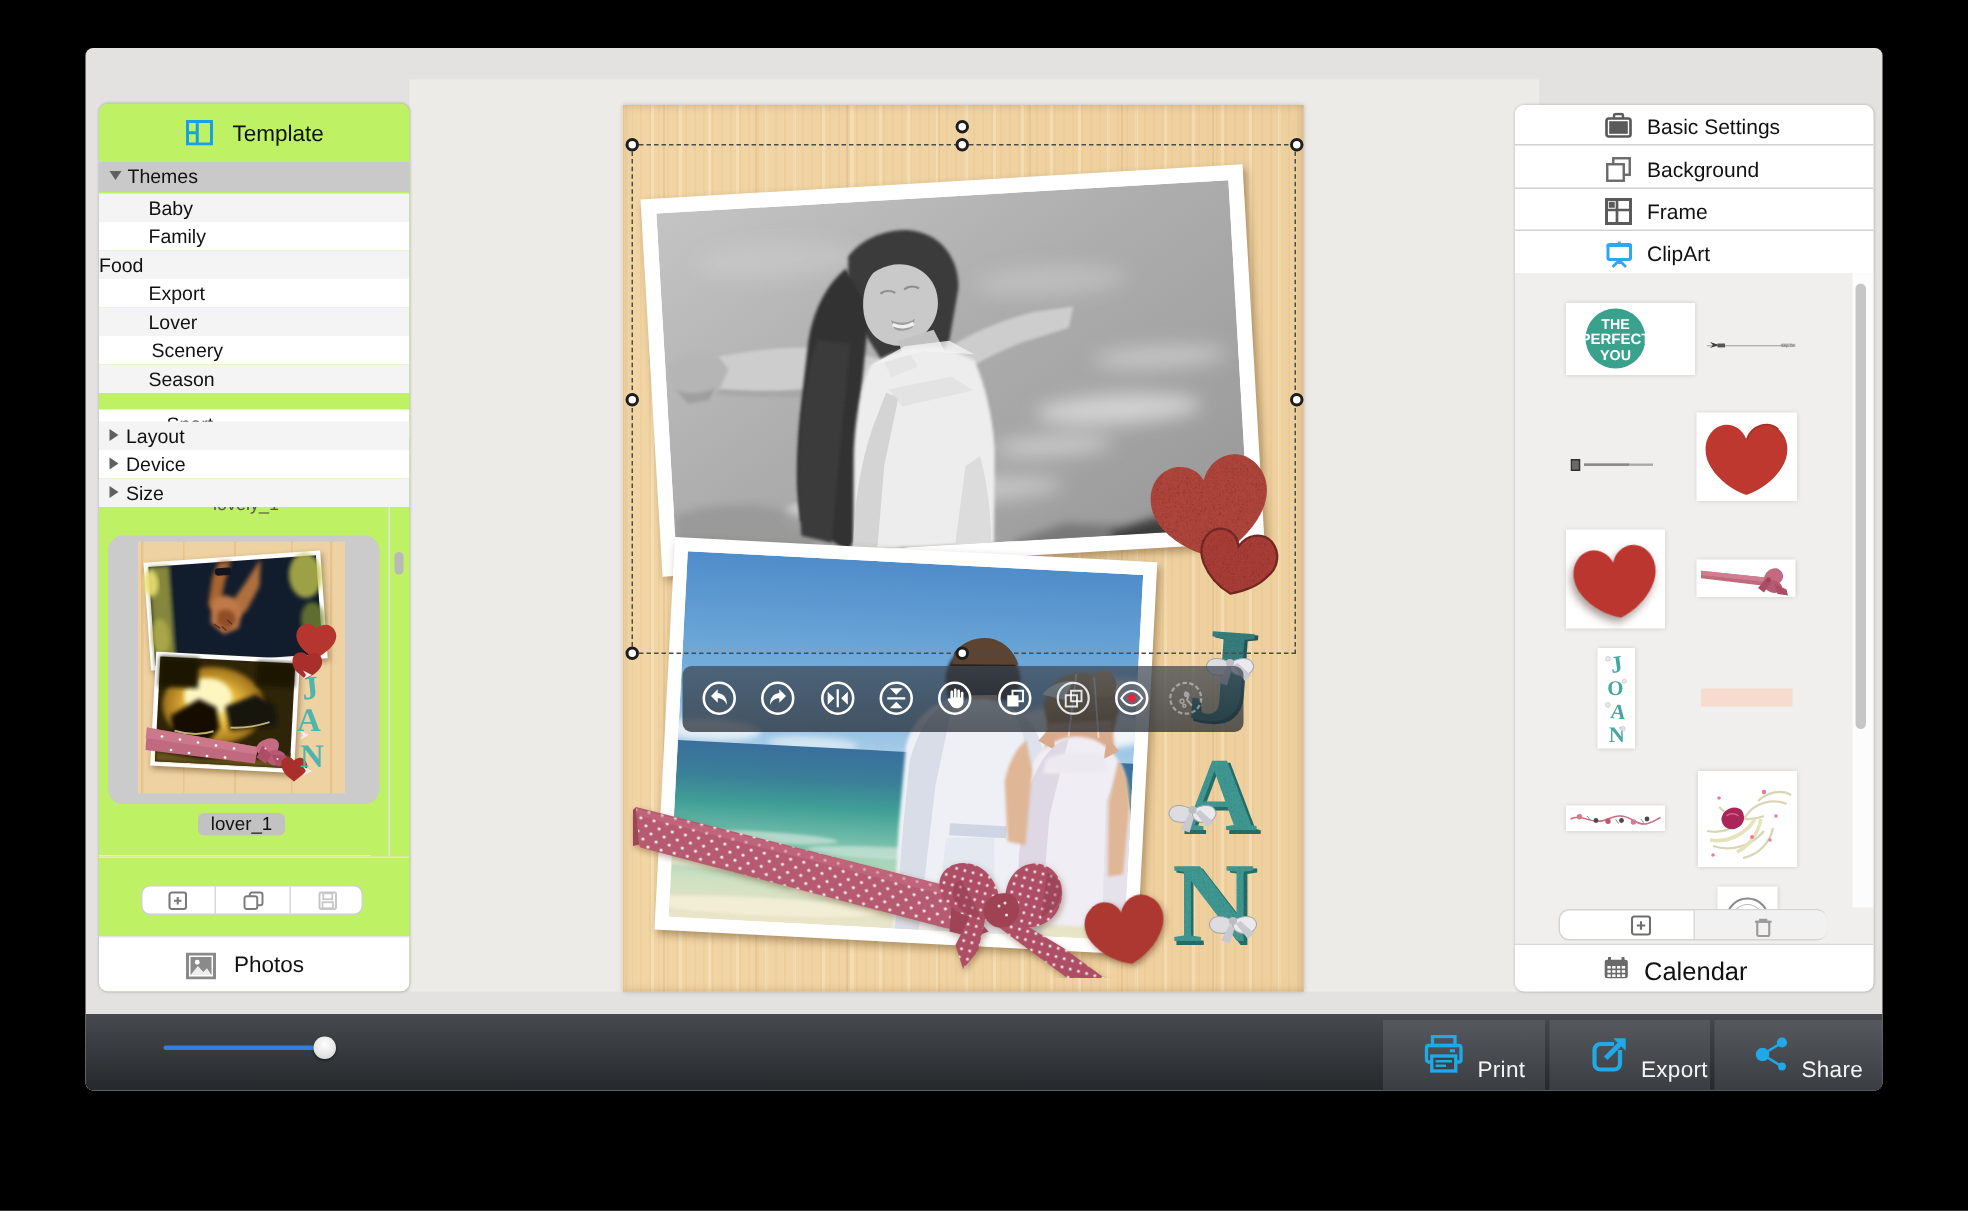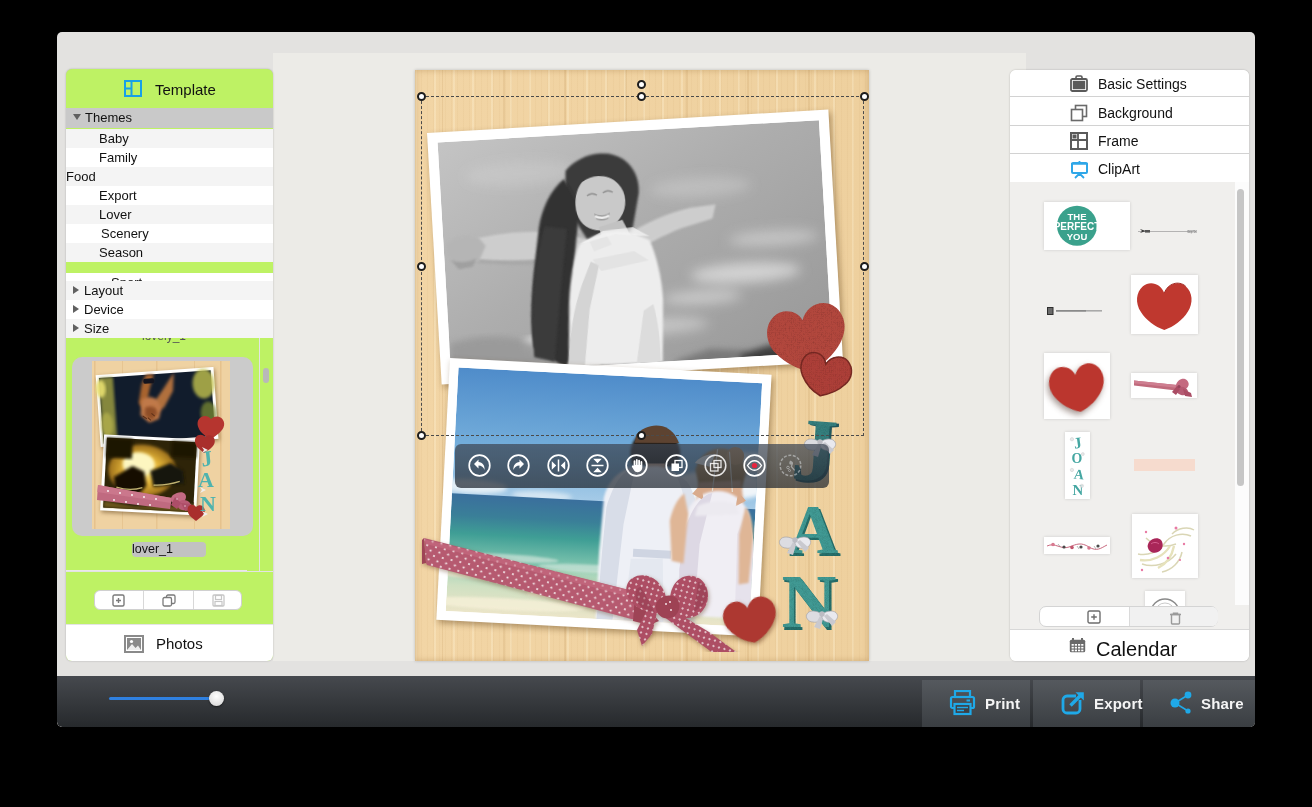--- a/index.html
+++ b/index.html
@@ -17,21 +17,21 @@
 
 #rpanel{position:absolute;left:953px;top:38px;width:239px;height:591px;background:#fff;border-radius:6px;box-shadow:0 0 2px rgba(0,0,0,.25);overflow:hidden}
 .rrow{position:absolute;left:0;width:100%;height:27px;background:#fff;font-size:14px;color:#111;border-bottom:1.5px solid #d2d2d2}
 .rrow .tx{position:absolute;left:88px;top:6px}
 .rrow .ic{position:absolute;left:60px;top:5px}
 #cliparea{position:absolute;left:0;top:112px;width:239px;height:447px;background:#f0efed}
 .cframe{position:absolute;background:#fff;box-shadow:0 0 3px rgba(0,0,0,.15)}
 
 #bbar{position:absolute;left:0;top:644px;width:1198px;height:51px;background:linear-gradient(#46494e,#26292c);border-radius:0 0 5px 5px}
 .bbtn{position:absolute;top:4px;height:47px;background:linear-gradient(#55595e,#3a3e42);color:#f5f5f5;font-size:15px}
-.bbtn .tx{position:absolute;top:15px;font-weight:bold;letter-spacing:.2px}
+.bbtn .tx{position:absolute;top:25px;font-weight:normal;letter-spacing:.2px}
 
 #tbar{position:absolute;left:397.5px;top:411.5px;width:374px;height:44px;border-radius:6px;background:linear-gradient(rgba(62,71,84,.72),rgba(32,38,47,.72))}
 .tic{position:absolute;top:10px}
 
 #menu{position:absolute;left:776px;top:293px;width:111px;height:152px;padding-top:2px;background:#e8eadf;box-shadow:1px 2px 5px rgba(0,0,0,.25)}
 .mi{height:19px;line-height:19px;font-size:14px;color:#0d0d0d;padding-left:19px}
 .mi.sel{background:#2c5fdd;color:#fff}
 
 .hdl{position:absolute;width:9px;height:9px;border-radius:50%;background:#fff;border:2px solid #1d1d1d}
 </style></head>
@@ -374,21 +374,21 @@
 
         <g font-family="Liberation Serif,serif" font-weight="bold" fill="#4fb3ae" font-size="22" text-anchor="middle">
           <text x="115" y="105" transform="rotate(-6 115 100)">J</text>
           <text x="114" y="126">A</text>
           <text x="116" y="150">N</text>
         </g>
         <g fill="#eee">
               <path d="M110 86l6 3-6 3 2-3zM108 126l6 3-6 3 2-3zM110 150l6 3-6 3 2-3z"></path>
             </g>
       </svg></div>
-      <div class="abs" style="left:66px;top:204px;width:74px;height:15px;background:#c2c2c2;border-radius:4px;font-size:12.5px;line-height:15px">lover_1</div>
+      <div class="abs" style="left:66px;top:204px;width:58px;height:15px;background:#c2c2c2;border-radius:4px;font-size:12.5px;text-align:center;line-height:15px">lover_1</div>
       <div class="abs" style="left:0;top:232px;width:181px;height:1px;background:#e9e9e9"></div>
     </div>
     <div class="abs" style="left:193.3px;top:268.5px;width:1px;height:233px;background:#e3e3e3"></div>
     <div class="abs" style="left:196.5px;top:299px;width:6px;height:15px;background:#b9b9b9;border-radius:3px"></div>
     <div class="abs" style="left:0;top:501.5px;width:207px;height:1px;background:#e3e3e3"></div>
 
     <div class="abs" style="left:27.5px;top:520.5px;width:148.5px;height:20px;border:1px solid #d0d0d0;border-radius:6px;background:#fff">
       <div class="abs" style="left:48.5px;top:0;width:1px;height:18px;background:#d8d8d8"></div>
       <div class="abs" style="left:98px;top:0;width:1px;height:18px;background:#d8d8d8"></div>
       <svg class="abs" style="left:17px;top:3px" width="13" height="13" viewBox="0 0 13 13">
@@ -596,21 +596,21 @@
             <rect x="2.6" y="8.8" width="2.2" height="1.7"></rect>
             <rect x="5.8" y="8.8" width="2.2" height="1.7"></rect>
             <rect x="9" y="8.8" width="2.2" height="1.7"></rect>
             <rect x="12.2" y="8.8" width="2.2" height="1.7"></rect>
             <rect x="2.6" y="11.6" width="2.2" height="1.7"></rect>
             <rect x="5.8" y="11.6" width="2.2" height="1.7"></rect>
             <rect x="9" y="11.6" width="2.2" height="1.7"></rect>
             <rect x="12.2" y="11.6" width="2.2" height="1.7"></rect>
           </g>
         </svg>
-      <div class="abs" style="left:86px;top:8px;font-size:20px;color:#111">Calendar</div>
+      <div class="abs" style="left:86px;top:8px;font-size:17px;color:#111">Calendar</div>
     </div>
   </div>
 
   <div id="bbar">
     <div class="abs" style="left:51.5px;top:20.5px;width:106px;height:3px;background:#2f80e0;border-radius:1.5px"></div>
     <div class="abs" style="left:152px;top:14.5px;width:15px;height:15px;border-radius:50%;background:radial-gradient(circle at 50% 35%,#ffffff,#d2d2d2);box-shadow:0 1px 2px rgba(0,0,0,.5)"></div>
     <div class="bbtn" style="left:865px;width:108px">
       <svg class="abs" style="left:27px;top:10px" width="27" height="26" viewBox="0 0 27 26">
           <rect x="6" y="1" width="15" height="6" fill="none" stroke="#1fa9e8" stroke-width="2.2"></rect>
           <rect x="2" y="7" width="23" height="11" rx="1.5" fill="none" stroke="#1fa9e8" stroke-width="2.2"></rect>

